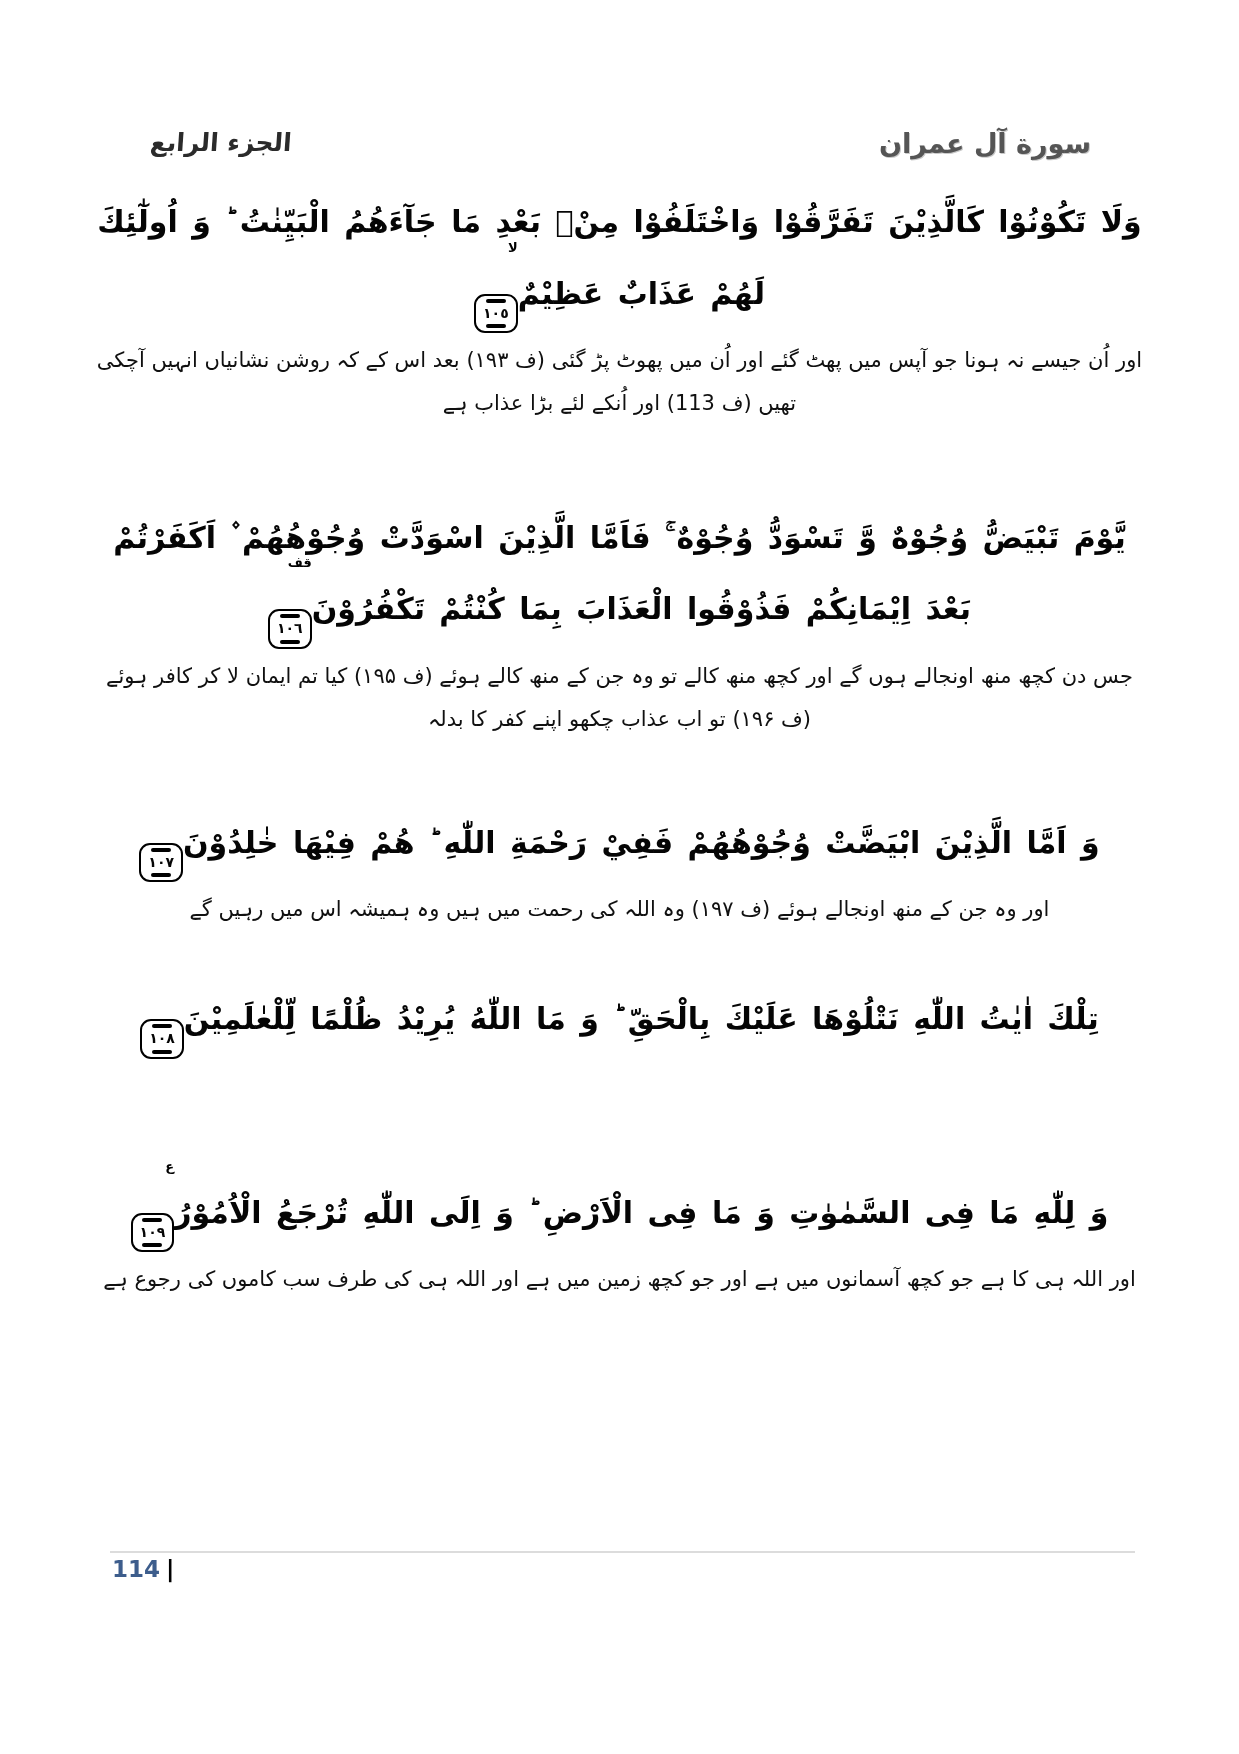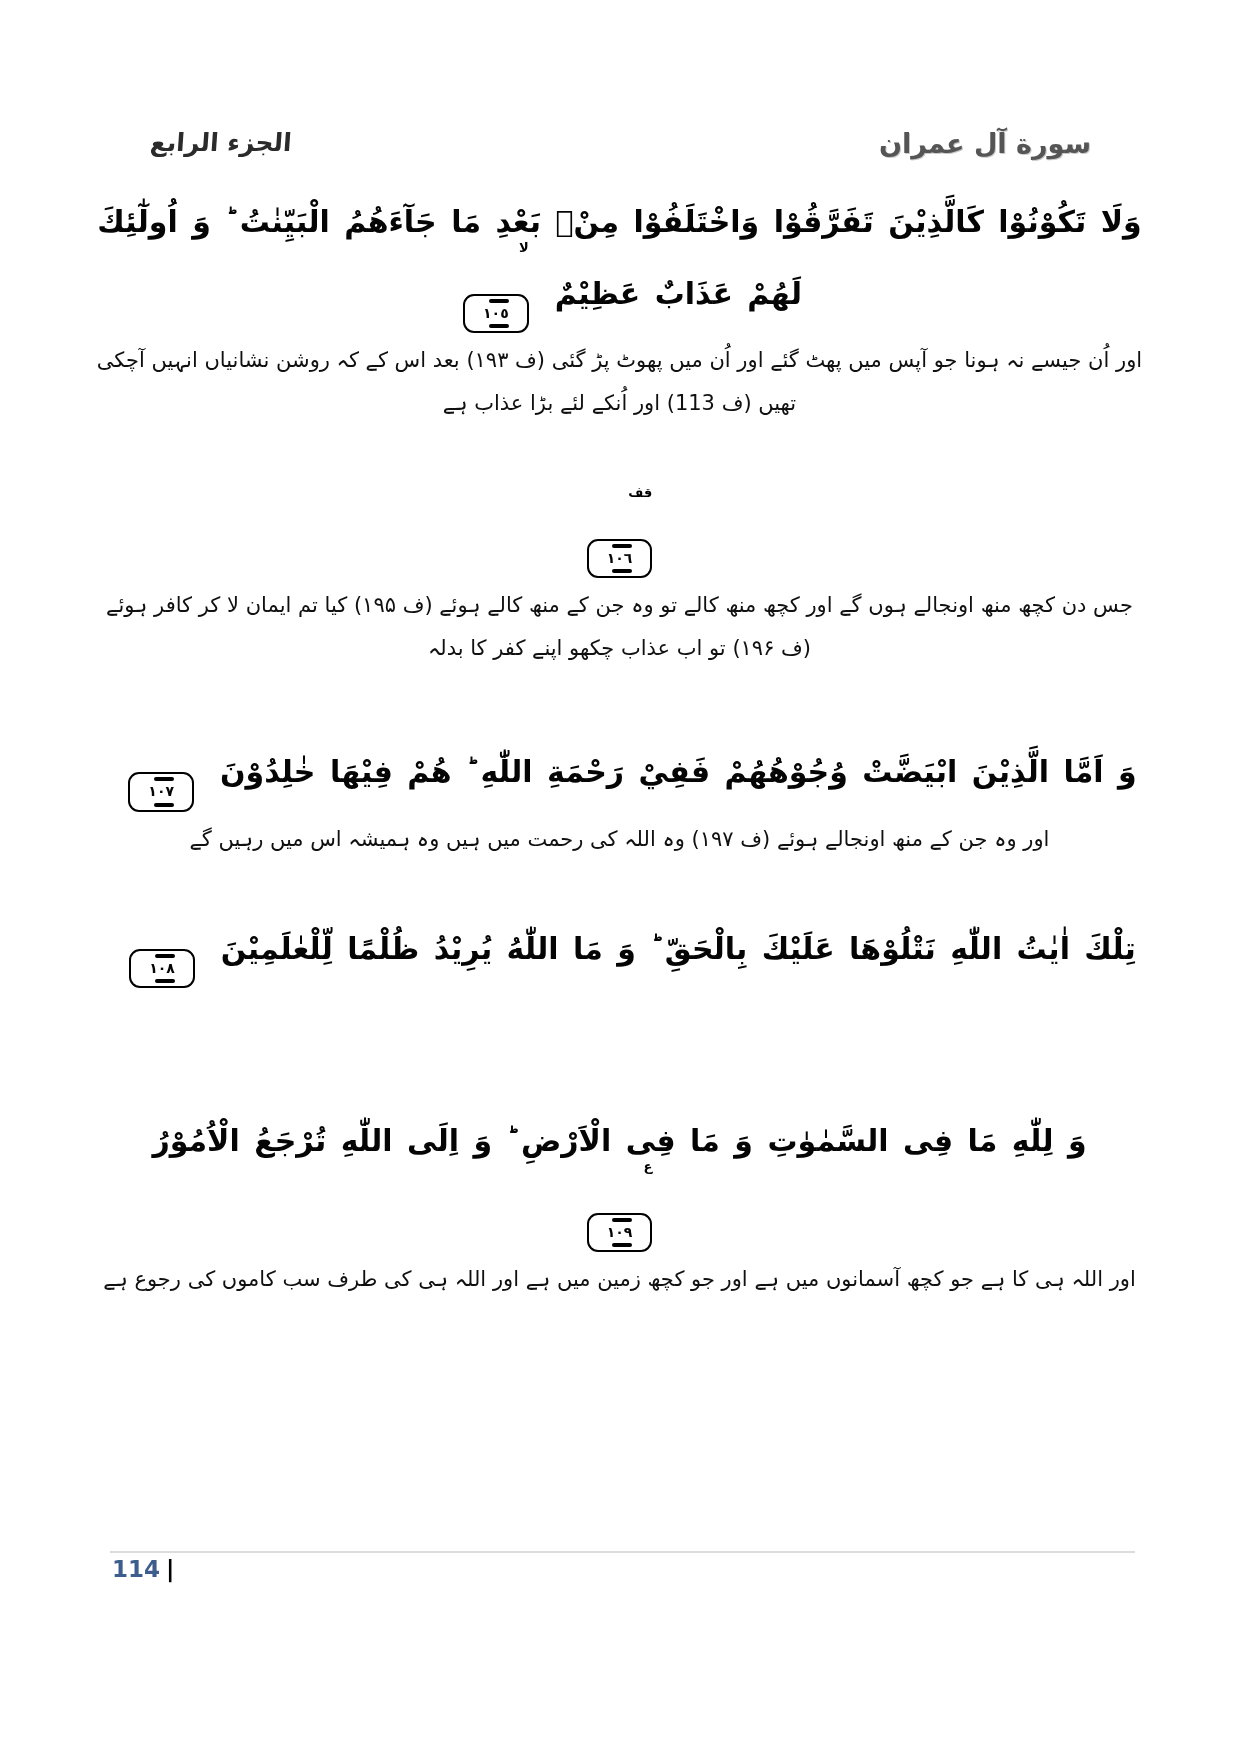--- a/index.html
+++ b/index.html
@@ -72,39 +72,39 @@
     font-weight: 500;
     line-height: 2.05;
     color: #101010;
     margin-top: 6px;
   }
   
   .medallion-wrap {
     position: relative;
     display: inline-block;
     vertical-align: middle;
-    margin: 0 26px;
+    margin: 0 0;
   }
   .waqf-mark {
     position: absolute;
     top: -17px;
     right: 0;
     font-size: 13px;
     font-weight: bold;
     line-height: 1;
     color: #000;
   }
   .medallion {
     display: inline-flex;
     flex-direction: column;
-    align-items: flex-start;
+    align-items: center;
     gap: 3px;
     border: 2px solid #000;
     border-radius: 11px;
-    padding: 3px 18px;
+    padding: 3px 7px;
     background: #fff;
   }
   .medallion .bar {
     width: 20px;
     height: 4px;
     background: #000;
     border-radius: 2px;
   }
   .medallion .num {
     font-size: 14px;
@@ -147,21 +147,21 @@
     <div class="verse-section sec-1">
       <div class="verse-arabic"><span>وَلَا تَكُوْنُوْا كَالَّذِيْنَ تَفَرَّقُوْا وَاخْتَلَفُوْا مِنْۢ بَعْدِ مَا جَآءَهُمُ الْبَيِّنٰتُ ؕ وَ اُولٰٓئِكَ لَهُمْ عَذَابٌ عَظِيْمٌ</span><span class="medallion-wrap"><span class="waqf-mark">لا</span><span class="medallion">
               <span class="bar"></span>
               <span class="num">١٠٥</span>
               <span class="bar"></span>
             </span></span></div>
       <div class="verse-urdu">اور اُن جیسے نہ ہونا جو آپس میں پھٹ گئے اور اُن میں پھوٹ پڑ گئی (ف ۱۹۳) بعد اس کے کہ روشن نشانیاں انہیں آچکی تھیں (ف 113) اور اُنکے لئے بڑا عذاب ہے</div>
     </div>
 
     <div class="verse-section sec-2">
-      <div class="verse-arabic"><span class="medallion-wrap"><span class="waqf-mark">قف</span><span class="medallion">
+      <div class="verse-arabic"><span>يَّوْمَ تَبْيَضُّ وُجُوْهٌ وَّ تَسْوَدُّ وُجُوْهٌ ۚ فَاَمَّا الَّذِيْنَ اسْوَدَّتْ وُجُوْهُهُمْ ۫ اَكَفَرْتُمْ بَعْدَ اِيْمَانِكُمْ فَذُوْقُوا الْعَذَابَ بِمَا كُنْتُمْ تَكْفُرُوْنَ</span><span class="medallion-wrap"><span class="waqf-mark">قف</span><span class="medallion">
               <span class="bar"></span>
               <span class="num">١٠٦</span>
               <span class="bar"></span>
             </span></span></div>
       <div class="verse-urdu">جس دن کچھ منھ اونجالے ہوں گے اور کچھ منھ کالے تو وہ جن کے منھ کالے ہوئے (ف ۱۹۵) کیا تم ایمان لا کر کافر ہوئے (ف ۱۹۶) تو اب عذاب چکھو اپنے کفر کا بدلہ</div>
     </div>
 
     <div class="verse-section sec-3">
       <div class="verse-arabic"><span>وَ اَمَّا الَّذِيْنَ ابْيَضَّتْ وُجُوْهُهُمْ فَفِيْ رَحْمَةِ اللّٰهِ ؕ هُمْ فِيْهَا خٰلِدُوْنَ</span><span class="medallion-wrap"><span class="waqf-mark"></span><span class="medallion">
               <span class="bar"></span>

